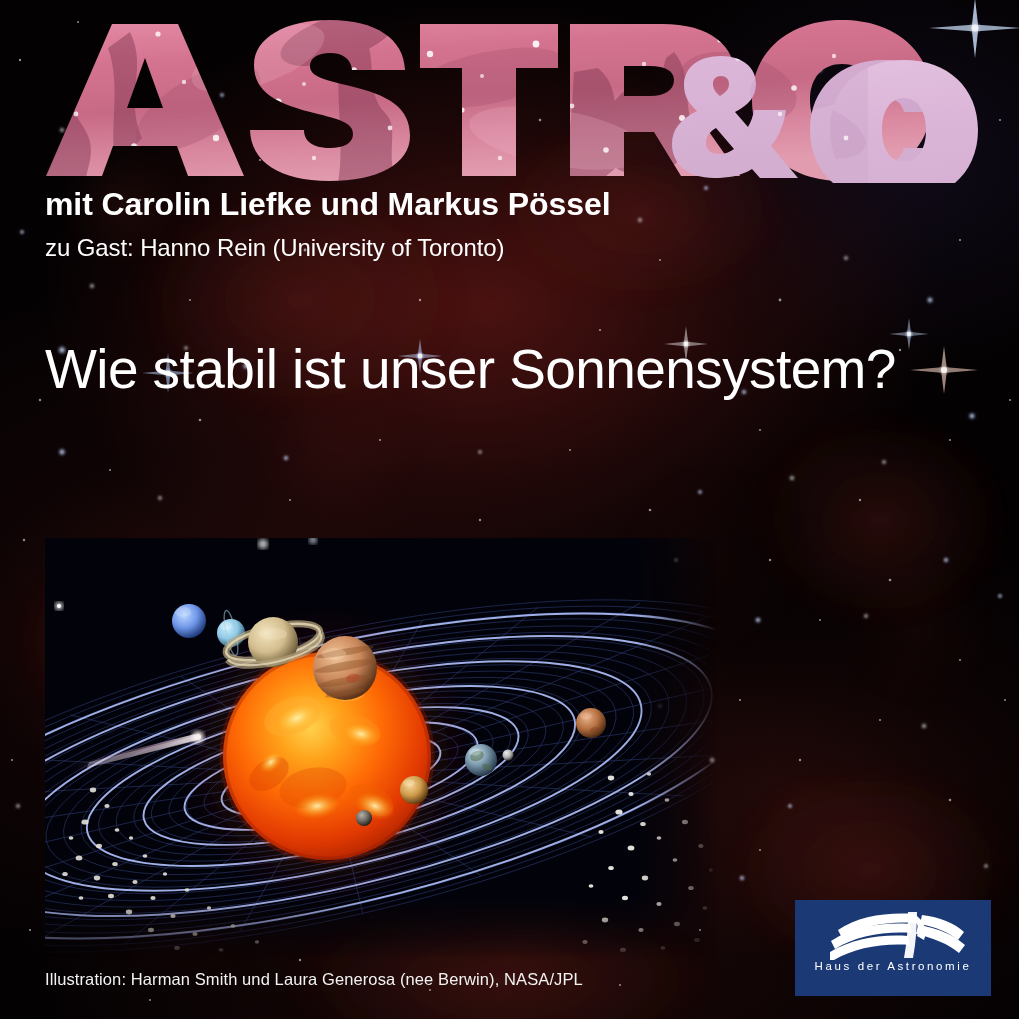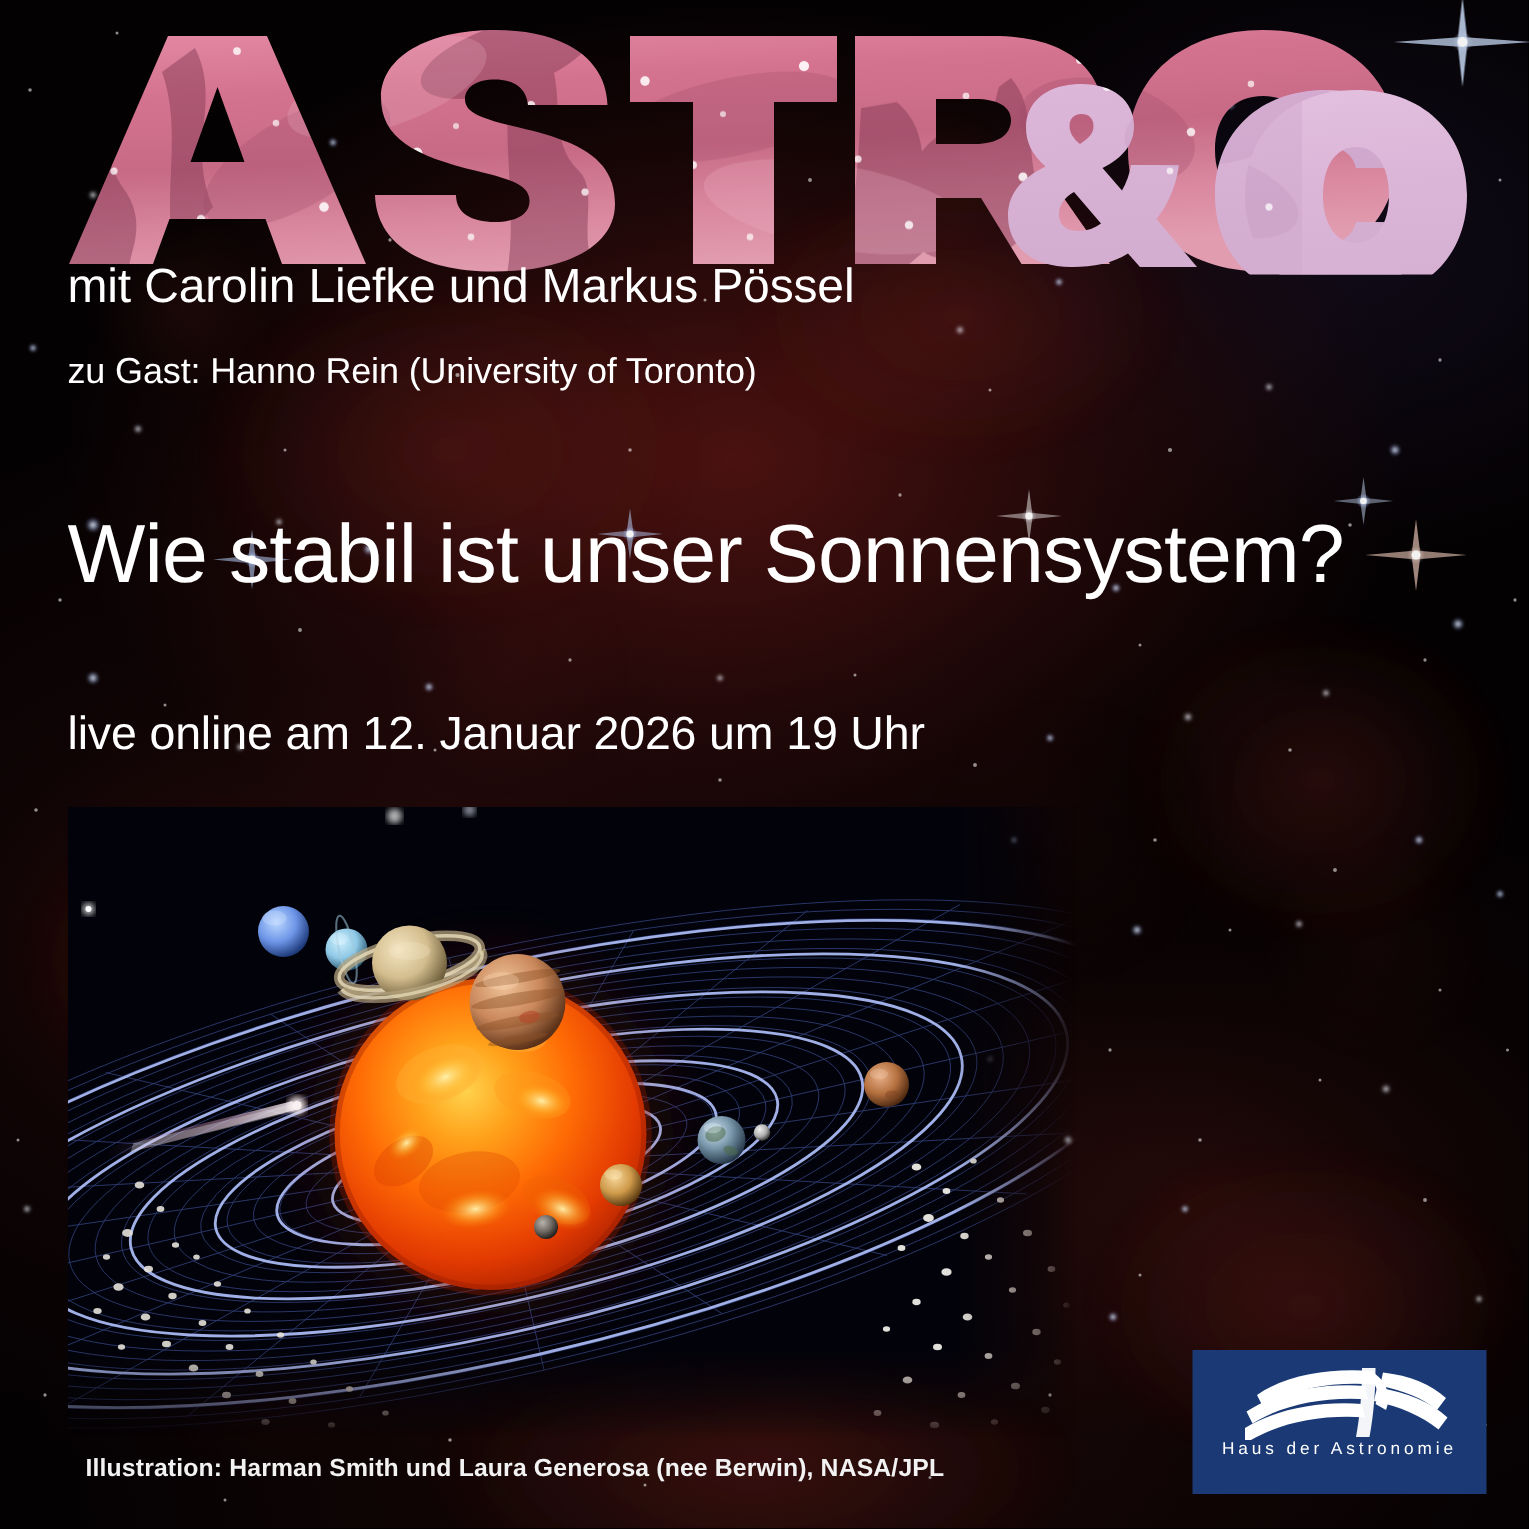--- a/index.html
+++ b/index.html
@@ -58,34 +58,33 @@
   }
   .title-svg { display: block; width: 960px; height: 165px; }
 
   
   .txt {
     position: absolute;
     color: #ffffff;
     white-space: nowrap;
     letter-spacing: -0.1px;
   }
-  .presenter-1 { left: 45px; top: 172px; font-size: 32px; font-weight: 400; }
+  .presenter-1 { left: 45px; top: 186px; font-size: 32px; font-weight: 700; }
   .presenter-2 { left: 45px; top: 234px; font-size: 24px; font-weight: 400; }
   .headline {
     left: 45px; top: 337px;
     font-size: 55px; font-weight: 400;
     letter-spacing: -0.6px;
   }
   .datetime { left: 45px; top: 471px; font-size: 31px; font-weight: 400; }
   .credit {
     left: 45px; top: 970px;
-    font-size: 16.5px; font-weight: 700;
+    font-size: 16.5px; font-weight: 400;
     letter-spacing: .1px;
     color: #f2f2f2;
-    margin-left: 12px;
   }
 
   
   .solar {
     position: absolute;
     left: 45px;
     top: 538px;
     width: 672px;
     height: 420px;
     overflow: hidden;
@@ -439,21 +438,20 @@
                  C1070,154 1040,182 996,182 C952,182 922,154 922,112 Z
                  M974,112 C974,132 983,144 996,144 C1009,144 1018,132 1018,112
                  C1018,92 1009,80 996,80 C983,80 974,92 974,112 Z" transform="translate(-130,0)"></path>
       </g>
     </svg>
   </div>
 
   <div class="txt presenter-1">mit Carolin Liefke und Markus Pössel</div>
   <div class="txt presenter-2">zu Gast: Hanno Rein (University of Toronto)</div>
   <div class="txt headline">Wie stabil ist unser Sonnensystem?</div>
-  <div class="txt datetime">live online am 12. Januar 2026 um 19 Uhr</div>
   <div class="txt credit">Illustration: Harman Smith und Laura Generosa (nee Berwin),  NASA/JPL</div>
 
   <div class="solar">
     <svg class="solar-svg" viewBox="0 0 672 420">
       <defs>
         <radialGradient id="sunGrad" cx="42%" cy="36%" r="72%">
           <stop offset="0%" stop-color="#ffd24d"></stop>
           <stop offset="22%" stop-color="#ffa21a"></stop>
           <stop offset="48%" stop-color="#ff6b05"></stop>
           <stop offset="76%" stop-color="#e33a02"></stop>

